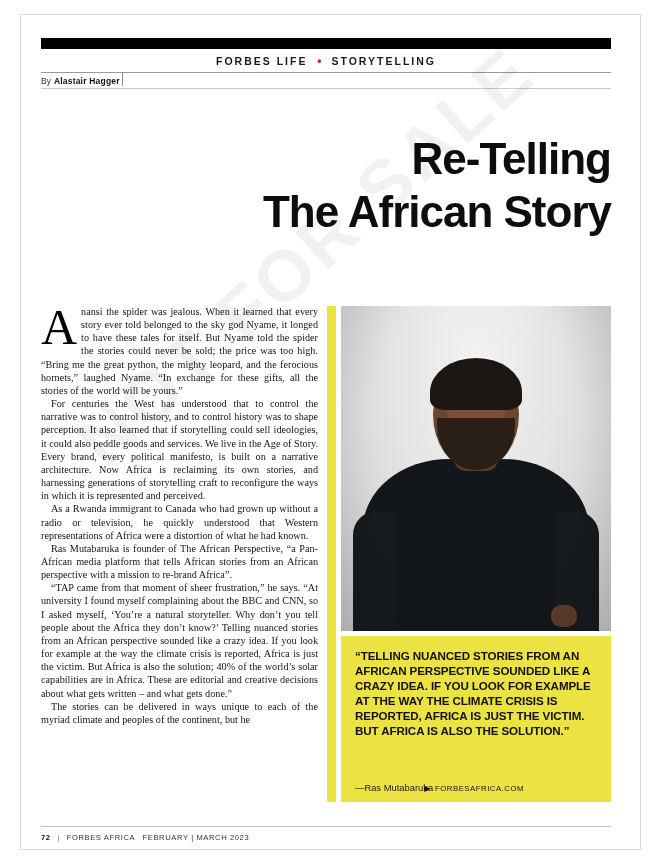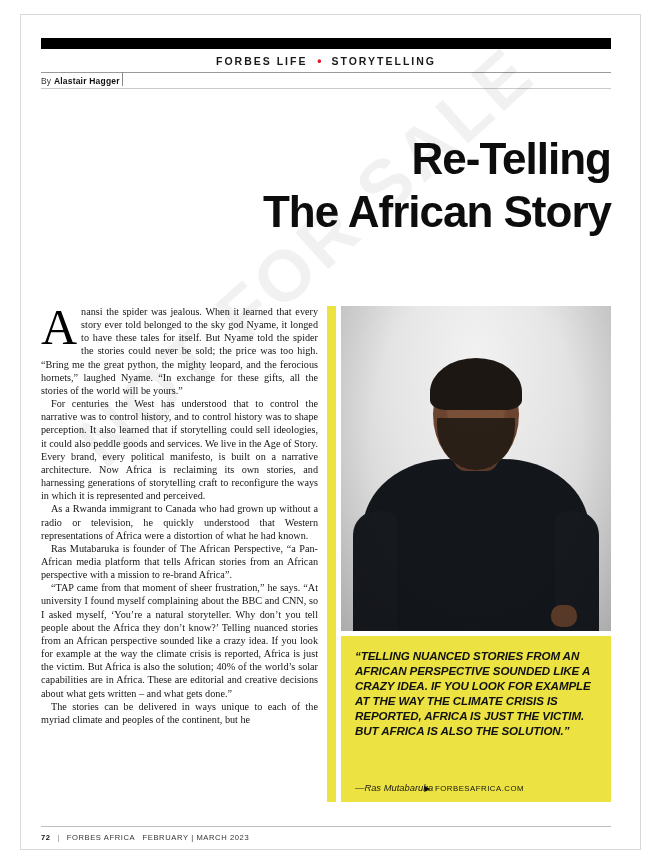--- a/index.html
+++ b/index.html
@@ -307,21 +307,20 @@
   
   .quote-box {
     position: absolute;
     left: 341px;
     top: 636px;
     width: 270px;
     height: 166px;
     background: #ece342;
     box-sizing: border-box;
     padding: 12px 14px 4px 14px;
-    font-style: italic;
   }
   .quote-text {
     font-size: 11.6px;
     line-height: 1.30;
     font-weight: 700;
     color: #111111;
     letter-spacing: -0.1px;
   }
   .quote-attrib {
     position: absolute;

